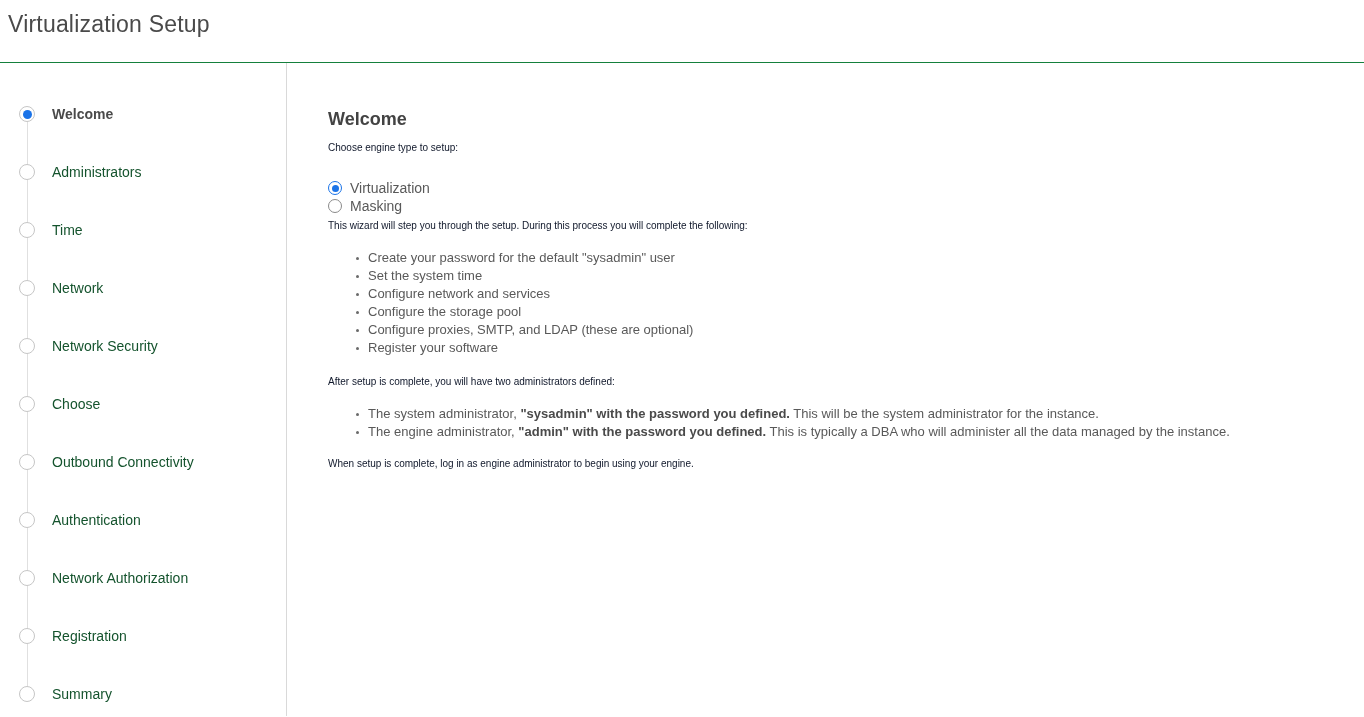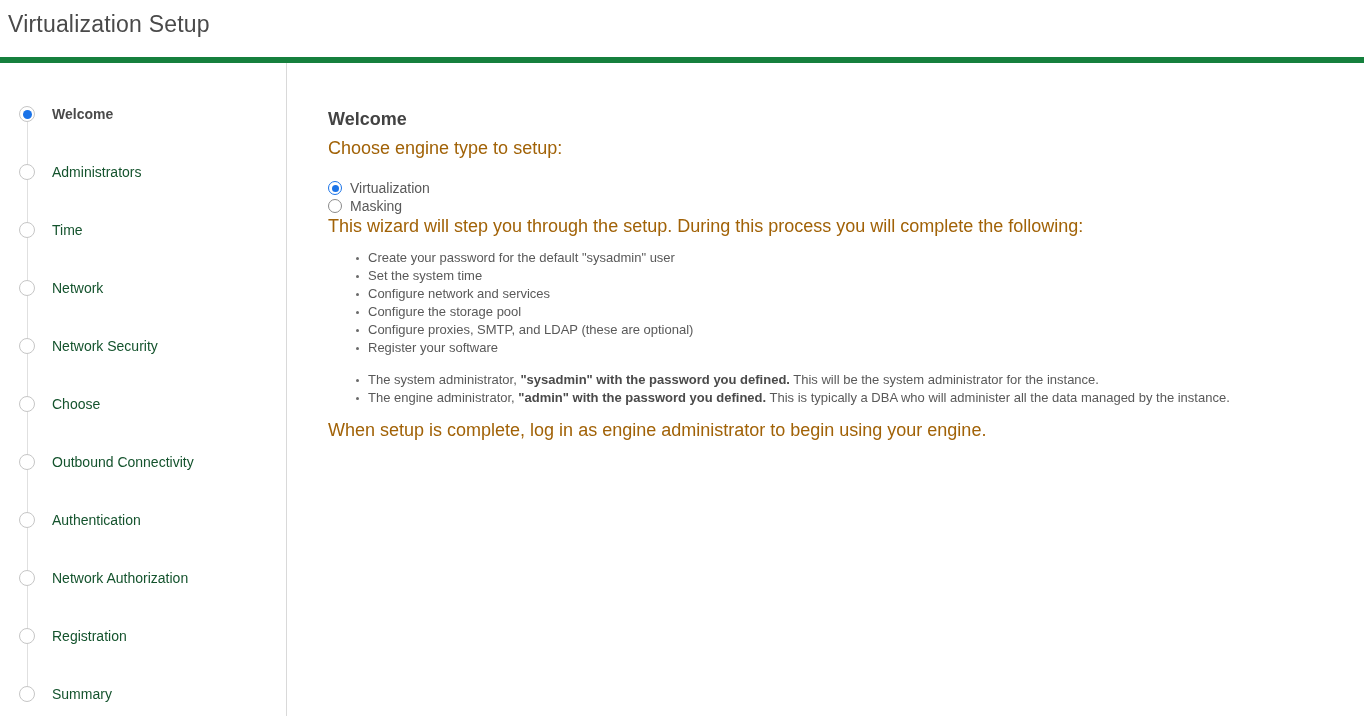--- a/index.html
+++ b/index.html
@@ -1,21 +1,21 @@
 <!DOCTYPE html>
 <html style="--accent: #1a73e8;"><head>
 <meta charset="utf-8">
 <style>
   * { box-sizing: border-box; margin: 0; padding: 0; }
   html, body { width: 1364px; height: 717px; background: #ffffff; overflow: hidden; }
   body { font-family: "Liberation Sans", "DejaVu Sans", sans-serif; color: #595959; }
 
   .header {
     height: 63px;
-    border-bottom: 6px solid #15803d;
+    border-bottom: 1px solid #15803d;
     padding: 11px 8px 0 8px;
   }
   .page-title {
     font-size: 23px;
     font-weight: 400;
     color: #4a4a4a;
     letter-spacing: 0.2px;
   }
 
   .layout { display: flex; height: 653px; padding-left: 12px; }
@@ -76,23 +76,23 @@
     padding: 45px 40px 0 41px;
   }
   .content-heading {
     font-size: 18px;
     font-weight: 700;
     color: #434343;
     line-height: 22px;
     margin-bottom: 9px;
   }
   .para {
-    font-size: 18px;
+    font-size: 10px;
     line-height: 18px;
-    color: #a16207;
+    color: #0f172a;
   }
   .radio-group { margin-top: 22px; }
   .radio-row {
     display: flex;
     align-items: center;
     height: 18px;
     cursor: pointer;
   }
   .radio-circle {
     width: 14px; height: 14px;
@@ -217,20 +217,21 @@
 
     <ul class="bullet-list">
       <li>Create your password for the default "sysadmin" user</li>
       <li>Set the system time</li>
       <li>Configure network and services</li>
       <li>Configure the storage pool</li>
       <li>Configure proxies, SMTP, and LDAP (these are optional)</li>
       <li>Register your software</li>
     </ul>
 
+    <p class="para admins-intro">After setup is complete, you will have two administrators defined:</p>
 
     <ul class="bullet-list">
       <li><span>The system administrator, </span><b>"sysadmin" with the password you defined.</b><span> This will be the system administrator for the instance.</span></li>
       <li><span>The engine administrator, </span><b>"admin" with the password you defined.</b><span> This is typically a DBA who will administer all the data managed by the instance.</span></li>
     </ul>
 
     <p class="para outro">When setup is complete, log in as engine administrator to begin using your engine.</p>
   </main>
 
 </div>

